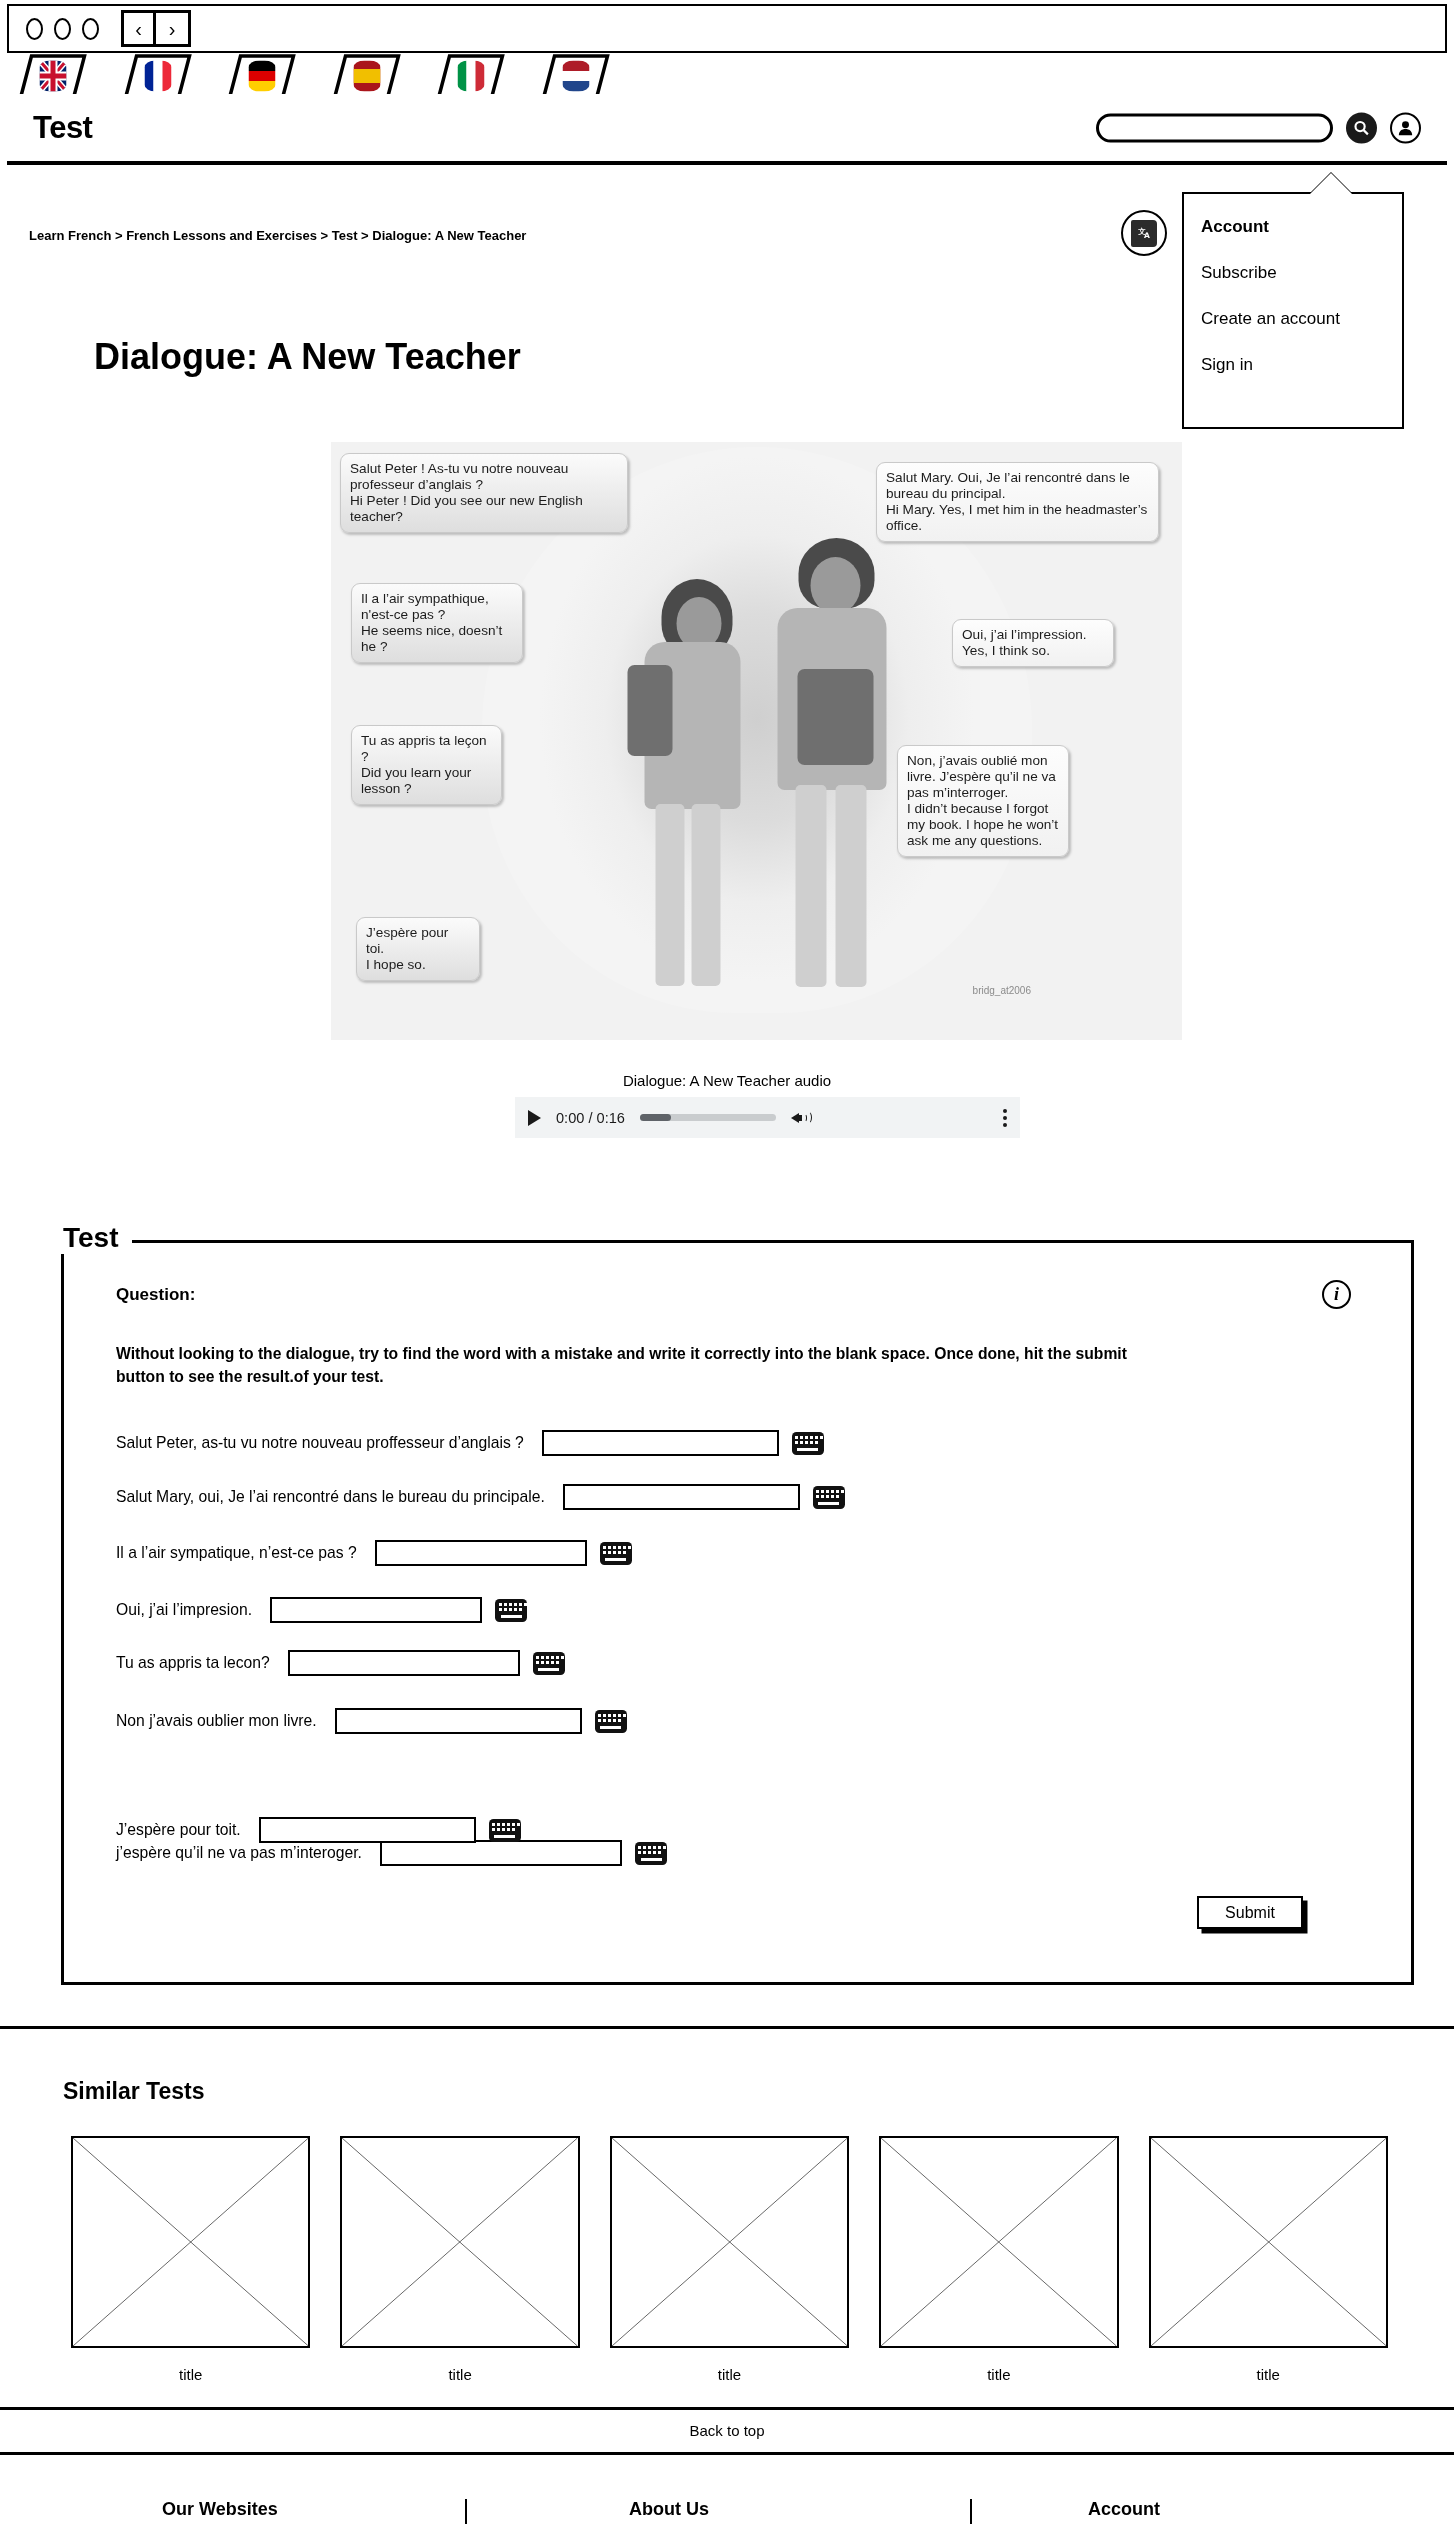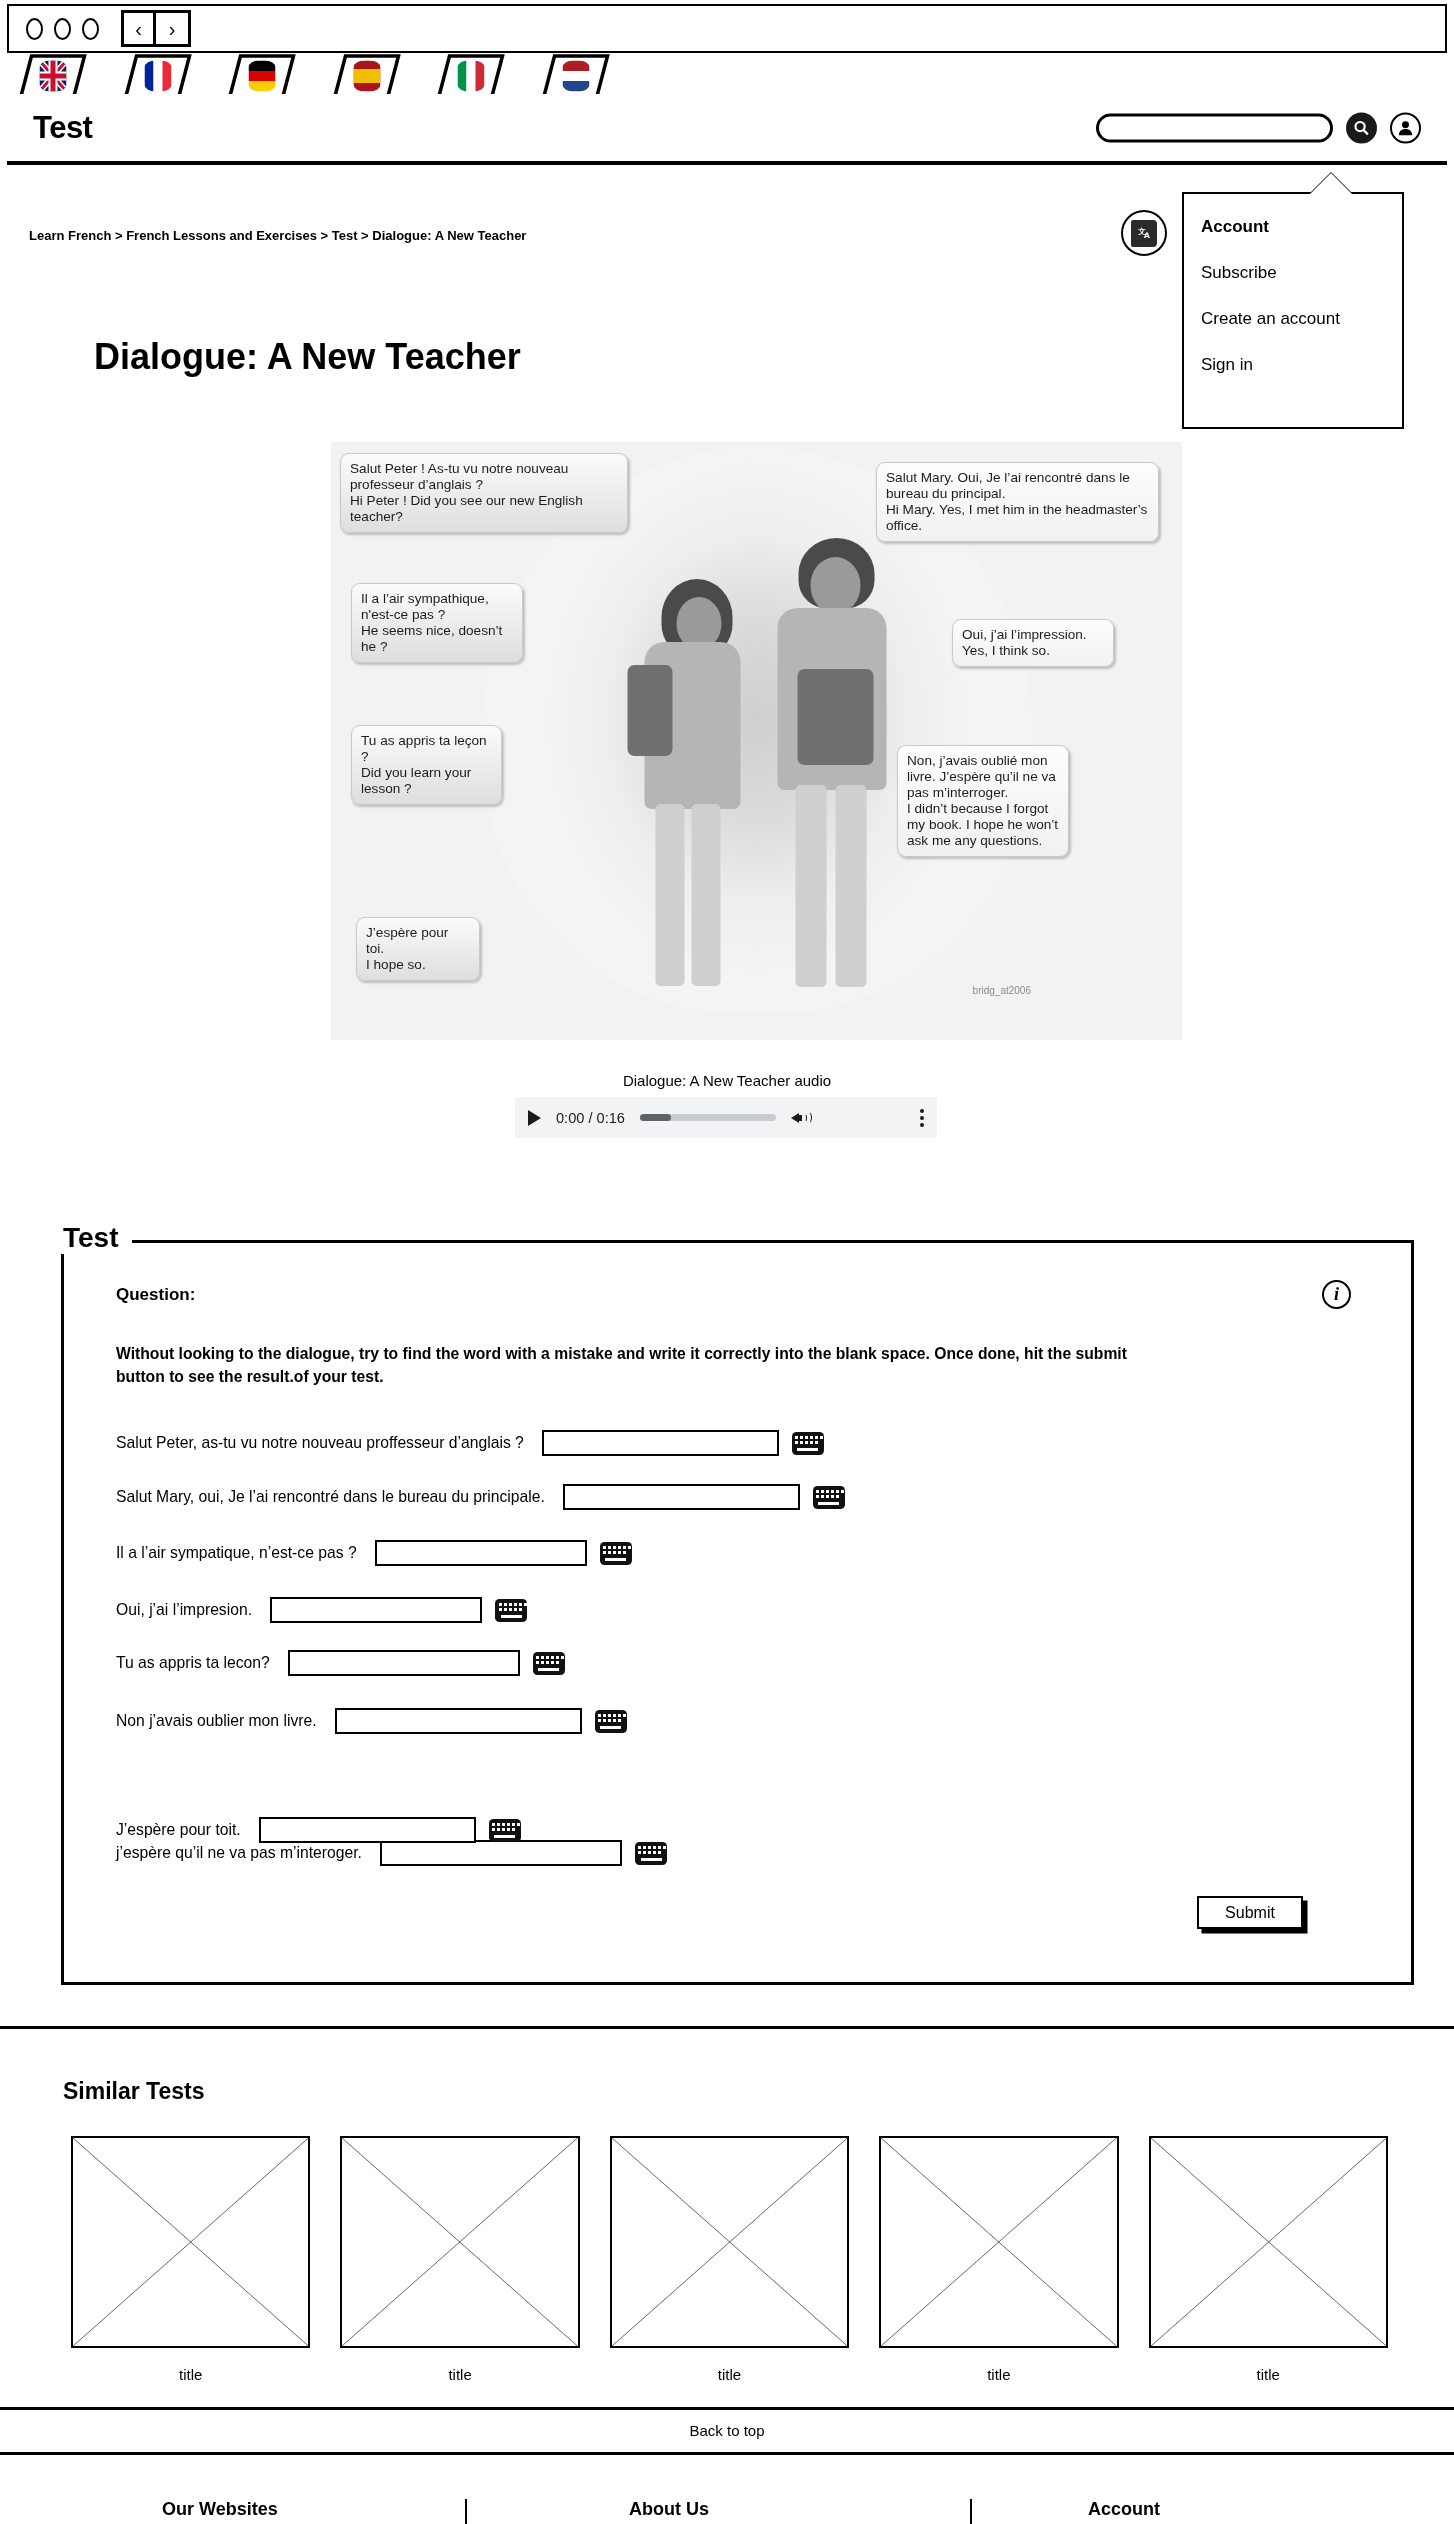--- a/index.html
+++ b/index.html
@@ -116,21 +116,21 @@
     border:1px solid #c9c9c9; border-radius:9px;
     box-shadow:1.5px 2px 2.5px rgba(0,0,0,.22);
     font-size:13.6px; line-height:1.18; color:#1c1c1c; padding:7px 9px;
     font-family:"Liberation Sans", sans-serif;
   }
   .credit{ position:absolute; right:151px; bottom:44px; font-size:10px; color:#8b8b8b; }
 
   
   .audio-label{ position:absolute; left:0; right:0; top:1072px; text-align:center; font-size:15px; }
   .audio-player{
-    position:absolute; left:515px; top:1097px; width:422px; height:41px;
+    position:absolute; left:515px; top:1097px; width:505px; height:41px;
     background:#f1f3f4; display:flex; align-items:center; padding:0 13px; gap:15px;
   }
   .play-tri{ width:0;height:0; border-left:13px solid #1a1a1a; border-top:8.6px solid transparent;
              border-bottom:8.6px solid transparent; }
   .audio-time{ font-size:14.6px; color:#1a1a1a; }
   .audio-track{ width:136px; height:7px; background:#c9ccce; border-radius:4px; position:relative; }
   .audio-track .fill{ position:absolute; left:0; top:0; height:100%; width:31px; background:#5f6368; border-radius:4px; }
   .spk{ position:relative; width:20px; height:17px; }
   .spk .cone{ position:absolute; left:0; top:3.5px; width:0;height:0;
               border-top:5px solid transparent; border-bottom:5px solid transparent;

